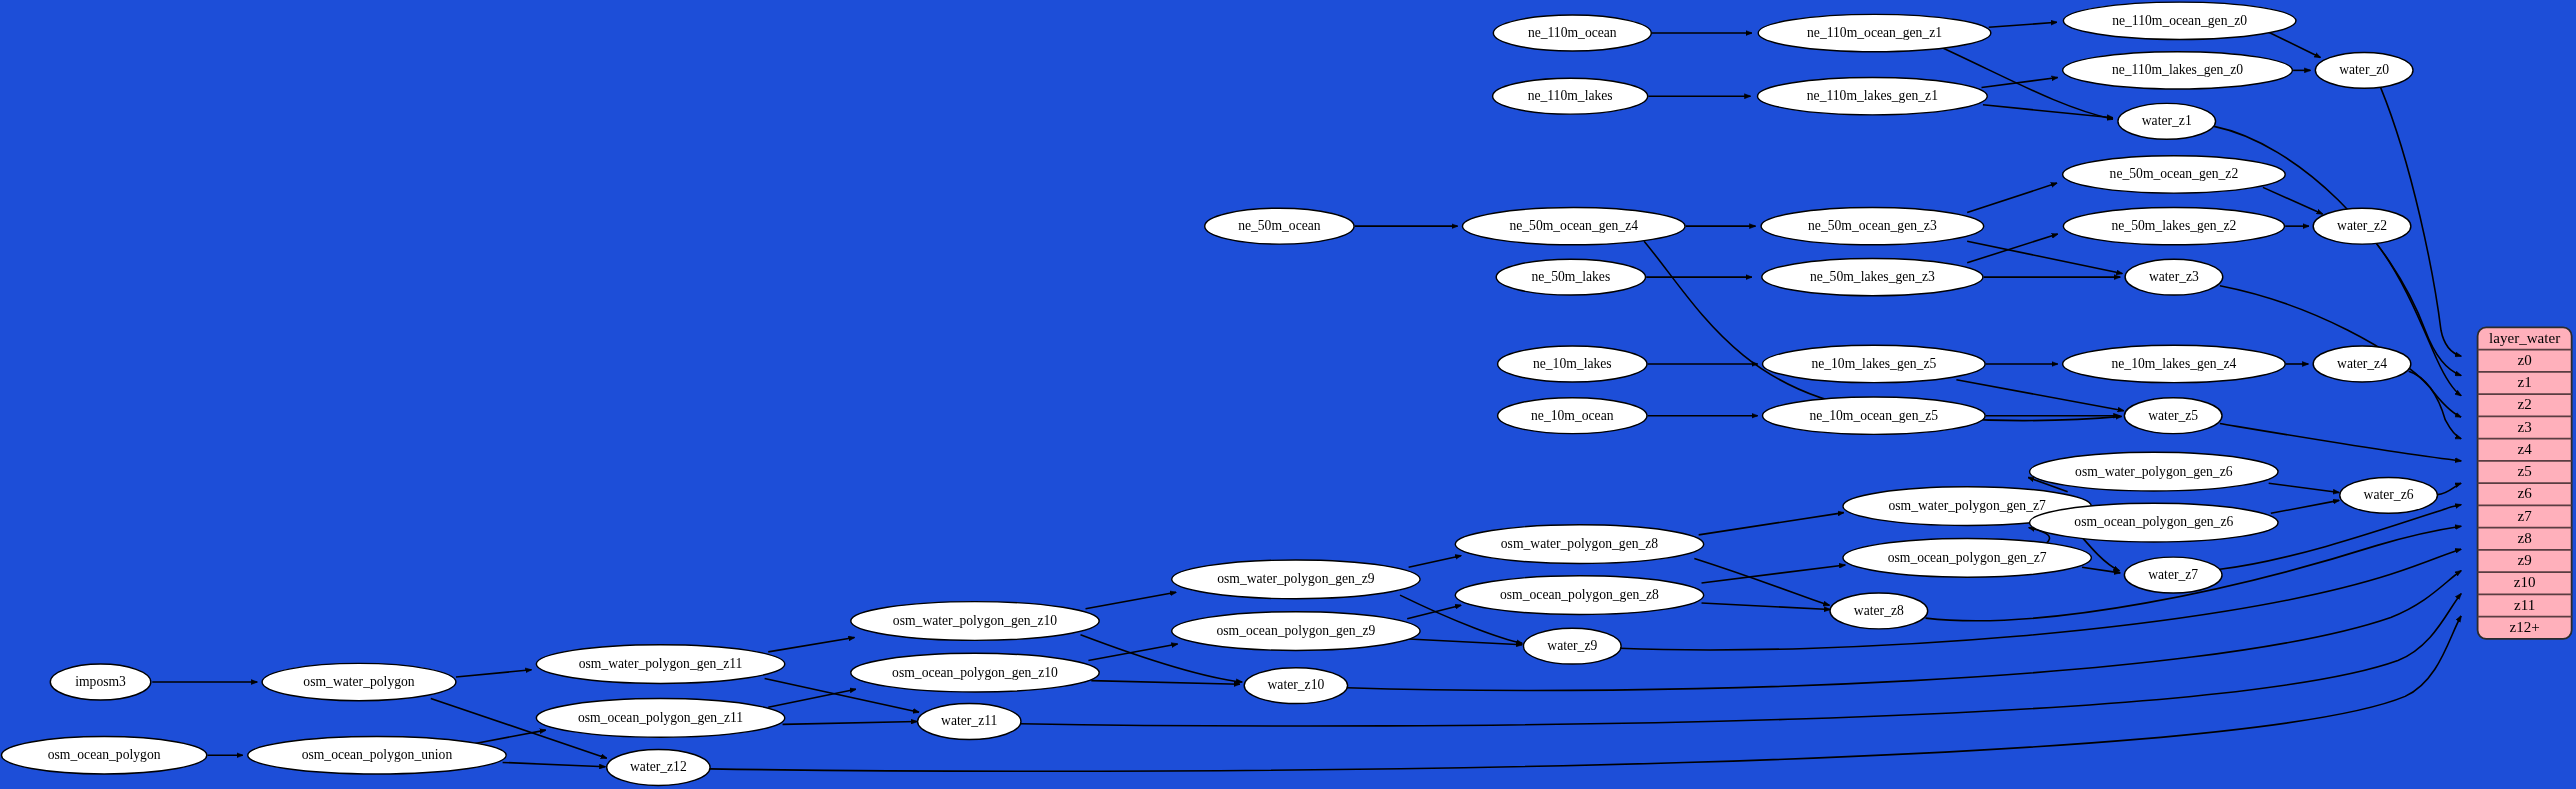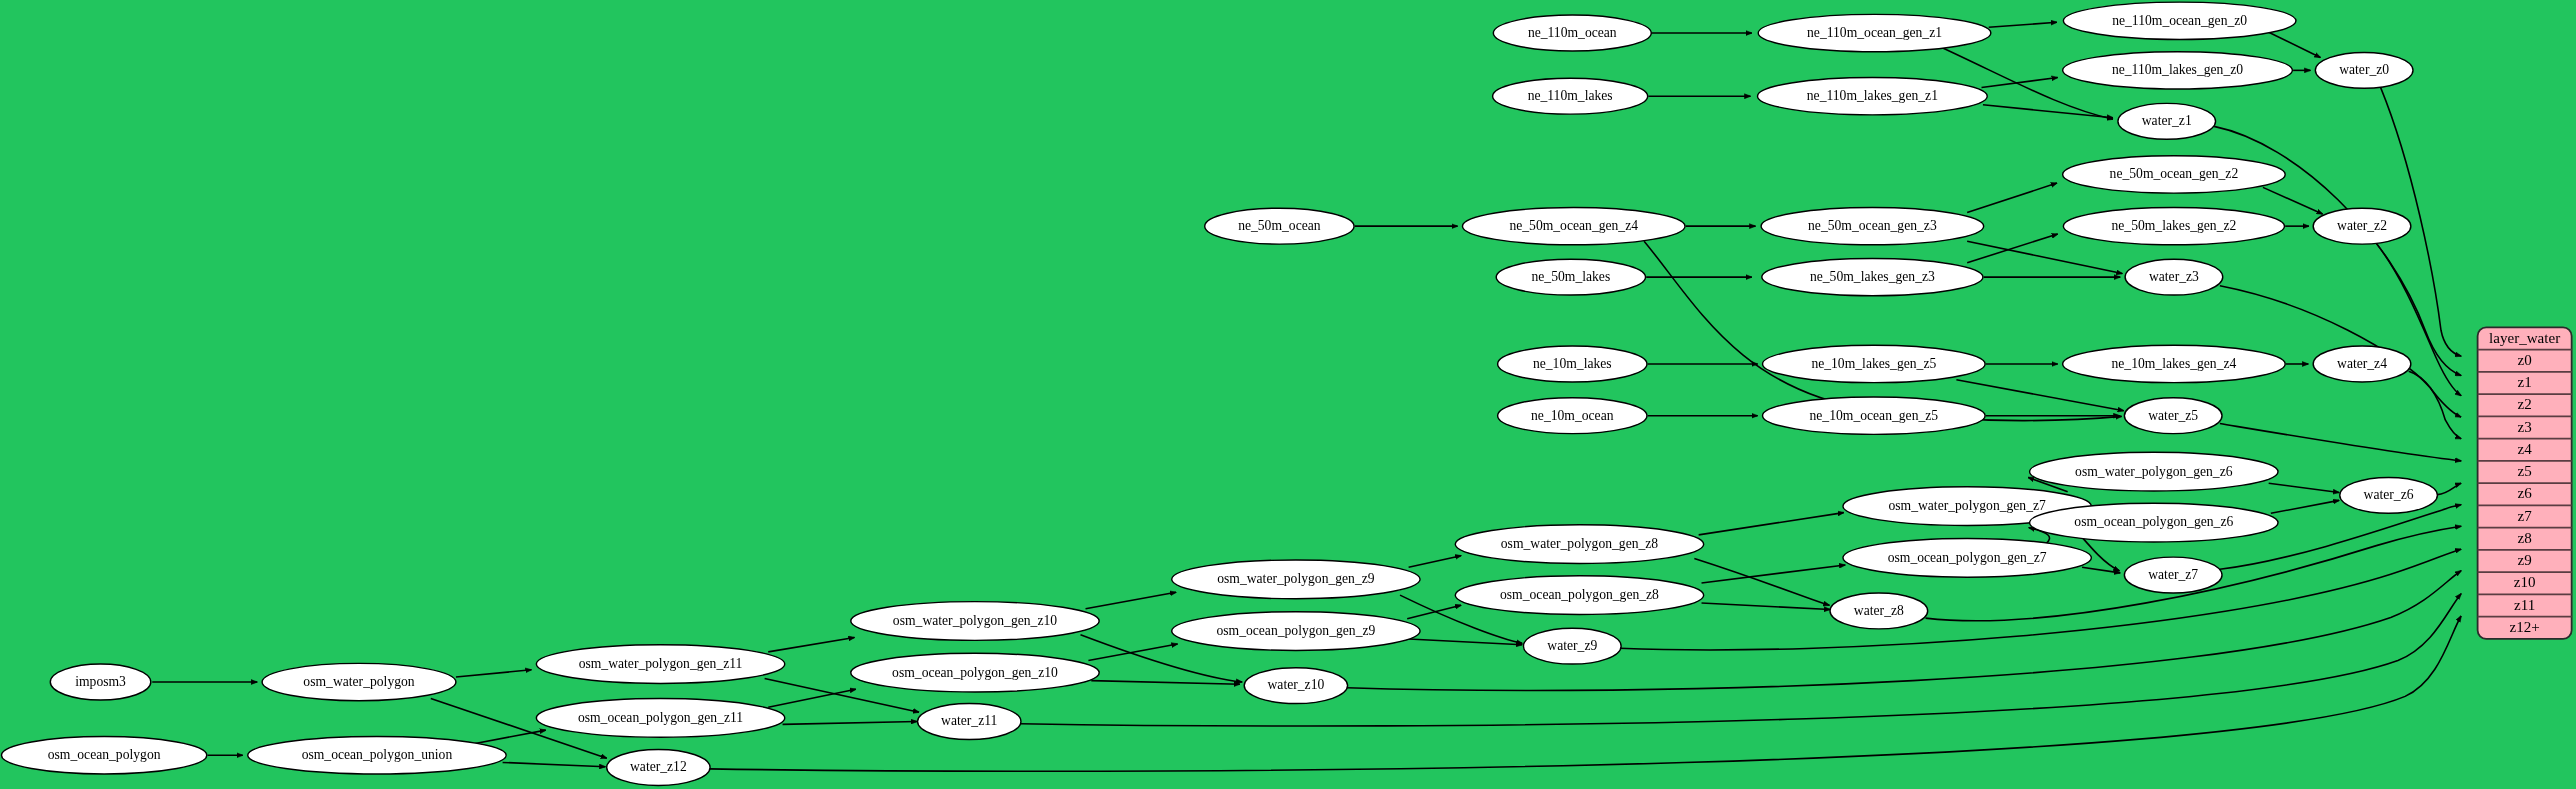--- a/index.html
+++ b/index.html
@@ -4,21 +4,21 @@
 <style>
   html, body {
     margin: 0;
     padding: 0;
     background: #ffffff;
   }
   #graph-root {
     position: relative;
     width: 2576px;
     height: 789px;
-    background: #22c55e;
+    background: #1d4ed8;
     font-family: "Liberation Serif", "DejaVu Serif", serif;
     overflow: hidden;
     text-align: center;
   }
   svg#graph-canvas {
     position: absolute;
     top: 0;
     left: 0;
     width: 2576px;
     height: 789px;

